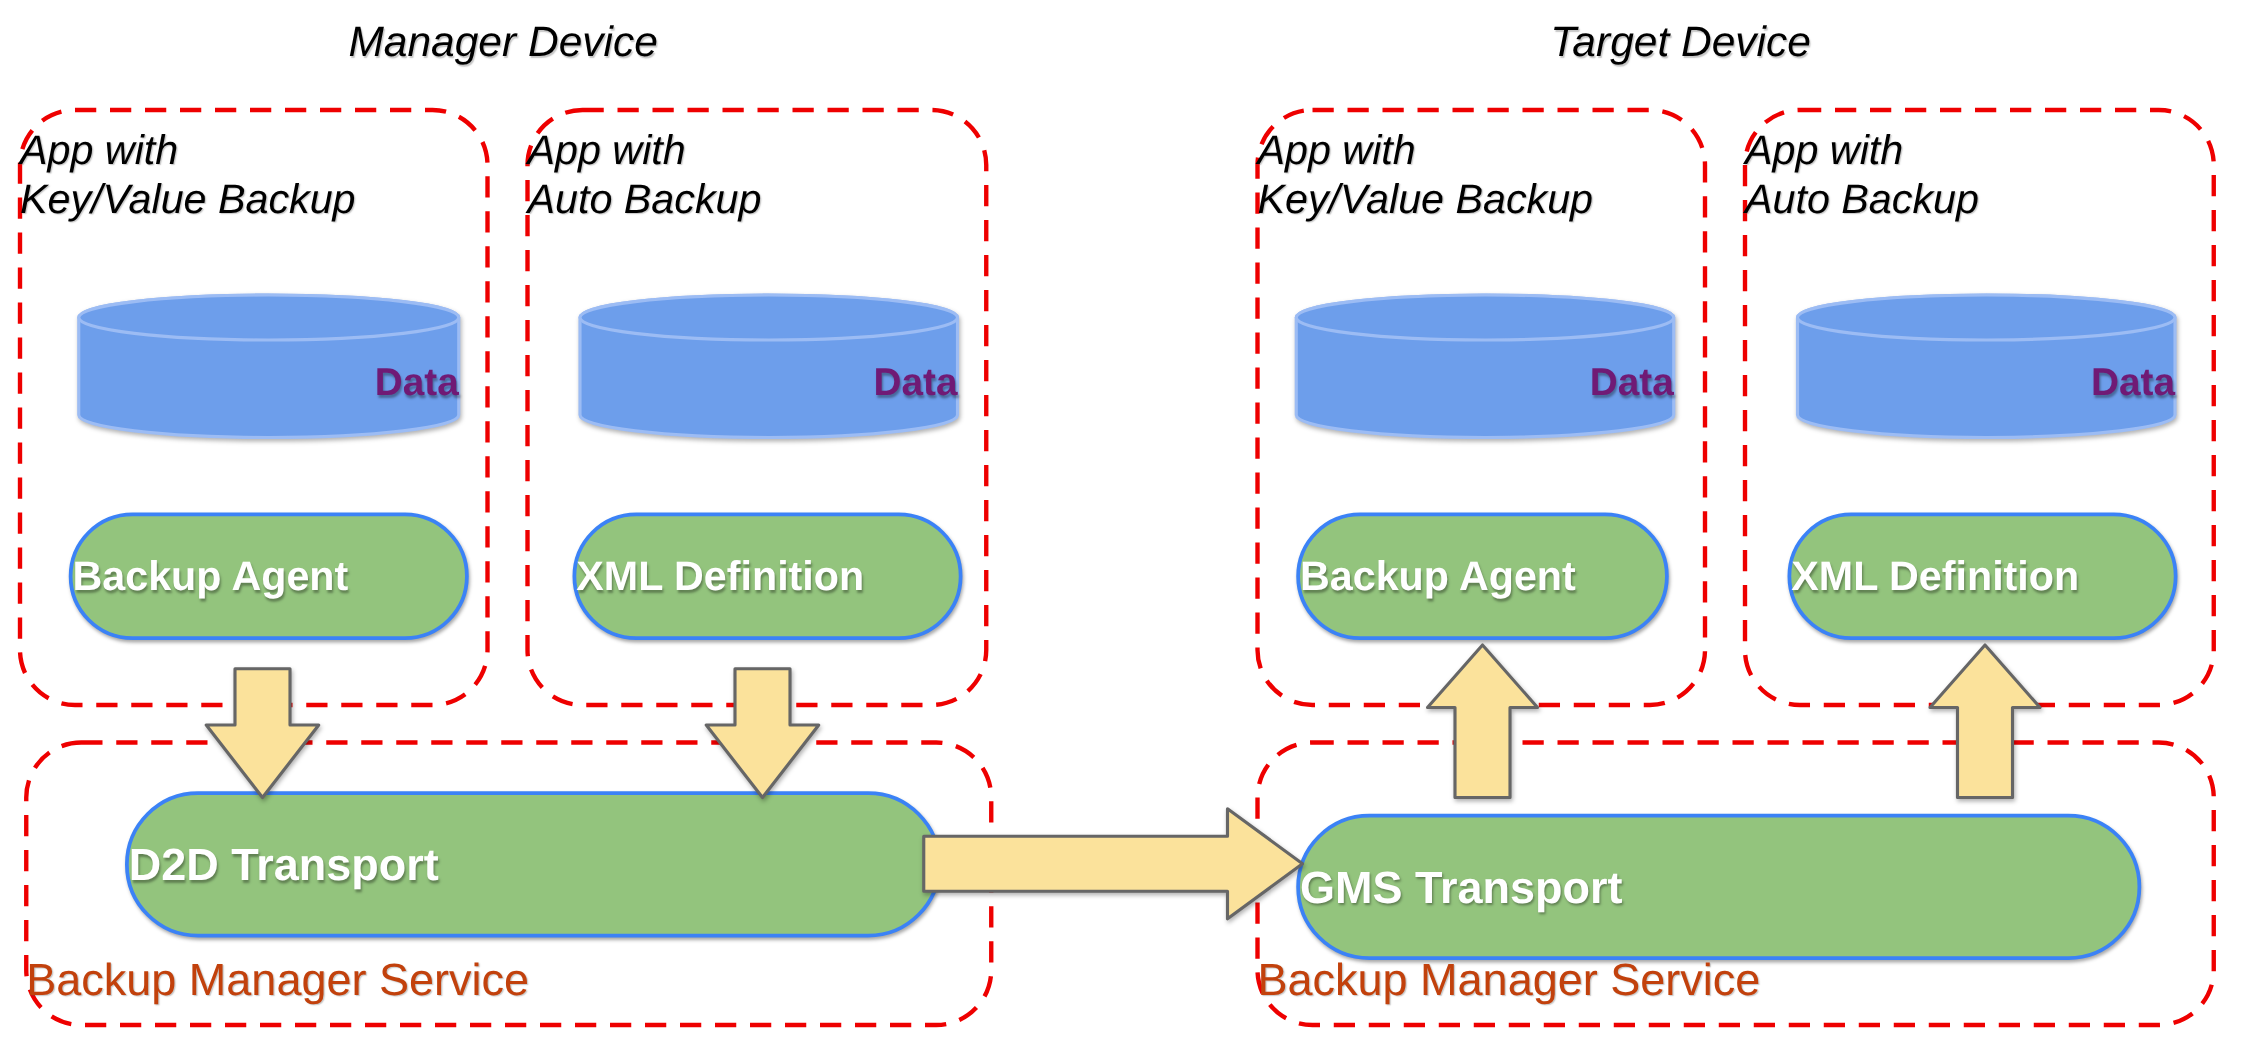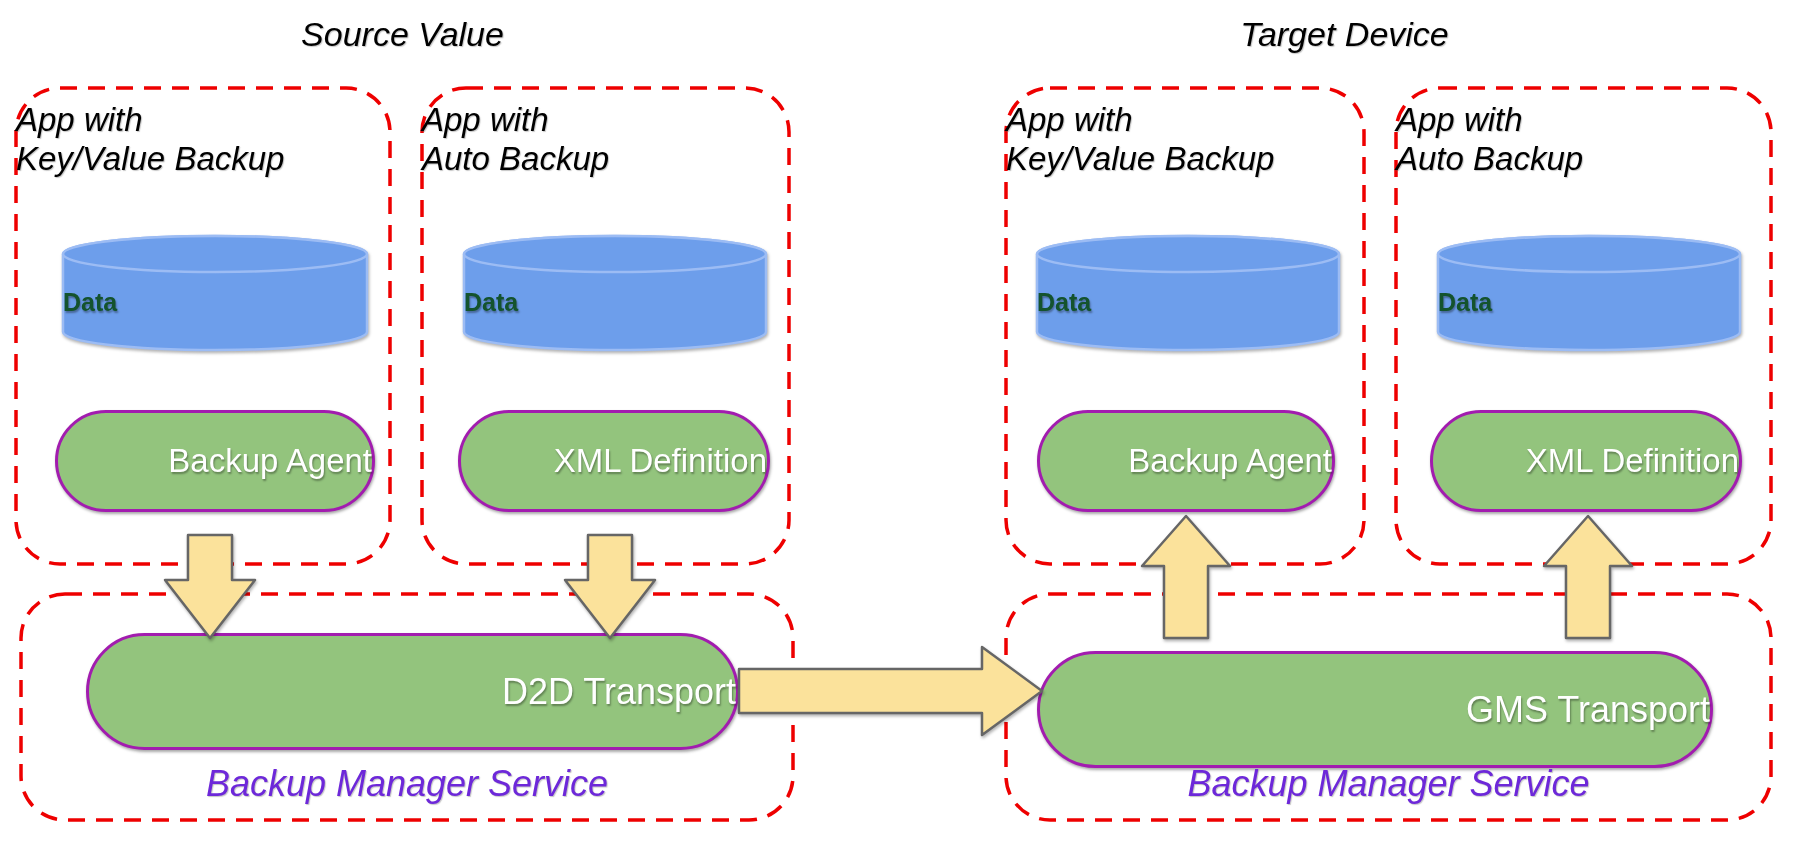--- a/index.html
+++ b/index.html
@@ -37,47 +37,46 @@
   .app-label {
     font-size: 33px;
     font-style: italic;
     color: #000;
     text-align: left;
     line-height: 39px;
     text-shadow: 1px 1px 1px rgba(90,90,90,0.35);
   }
   .app-label span { display: block; }
   .data-label {
-    font-size: 25px;
+    font-size: 31px;
     font-weight: bold;
-    color: #14532d;
-    text-align: left;
+    color: #701a75;
+    text-align: right;
     text-shadow: 1px 2px 2px rgba(0,0,0,0.35);
   }
   .pill {
     background: #93c47d;
-    border: 3px solid #a21caf;
+    border: 3px solid #3b82f6;
     border-radius: 60px;
     box-shadow: 1px 2px 3px rgba(0,0,0,0.35);
     display: flex;
     align-items: center;
-    justify-content: flex-end;
+    justify-content: flex-start;
     font-size: 33px;
-    font-weight: normal;
+    font-weight: bold;
     color: #ffffff;
     text-shadow: 1px 2px 2px rgba(0,0,0,0.35);
     box-sizing: border-box;
     white-space: nowrap;
   }
   .transport-pill { font-size: 36px; }
   .service-label {
     font-size: 36px;
-    font-style: italic;
-    color: #6d28d9;
-    text-align: center;
+    color: #c2410c;
+    text-align: left;
     text-shadow: 1px 1px 1px rgba(90,90,90,0.35);
     white-space: nowrap;
   }
   .cyl { filter: drop-shadow(1px 2px 1.5px rgba(0,0,0,0.3)); }
   .arrow { filter: drop-shadow(1px 2px 1.5px rgba(0,0,0,0.3)); }
 </style>
 </head>
 <body>
 
 <div class="canvas">
@@ -103,21 +102,21 @@
     <g class="cyl">
       <path d="M 1037 254 A 151 18 0 0 1 1339 254 L 1339 332 A 151 18 0 0 1 1037 332 Z" fill="#6d9eeb" stroke="#9cbcf4" stroke-width="2.5"></path>
       <ellipse cx="1188" cy="254" rx="151" ry="18" fill="#6d9eeb" stroke="#9cbcf4" stroke-width="2.5"></ellipse>
     </g>
     <g class="cyl">
       <path d="M 1438 254 A 151 18 0 0 1 1740 254 L 1740 332 A 151 18 0 0 1 1438 332 Z" fill="#6d9eeb" stroke="#9cbcf4" stroke-width="2.5"></path>
       <ellipse cx="1589" cy="254" rx="151" ry="18" fill="#6d9eeb" stroke="#9cbcf4" stroke-width="2.5"></ellipse>
     </g>
   </svg>
 
-  <div class="abs device-title" style="left:16px; top:14px; width:773px;">Source Value</div>
+  <div class="abs device-title" style="left:16px; top:14px; width:773px;">Manager Device</div>
   <div class="abs device-title" style="left:962px; top:14px; width:765px;">Target Device</div>
 
   <div class="abs app-label" style="left:16px; top:100px; width:374px;">
     <span>App with</span>
     <span>Key/Value Backup</span>
   </div>
   <div class="abs data-label" style="left:63px; top:288px; width:304px;">Data</div>
   <div class="abs pill" style="left:55px; top:410px; width:320px; height:102px;">
     <span>Backup Agent</span>
   </div>
@@ -142,21 +141,21 @@
 
   <div class="abs app-label" style="left:1396px; top:100px; width:375px;">
     <span>App with</span>
     <span>Auto Backup</span>
   </div>
   <div class="abs data-label" style="left:1438px; top:288px; width:302px;">Data</div>
   <div class="abs pill" style="left:1430px; top:410px; width:312px; height:102px;">
     <span>XML Definition</span>
   </div>
 
-  <div class="abs pill transport-pill" style="left:86px; top:633px; width:653px; height:117px;">
+  <div class="abs pill transport-pill" style="left:100px; top:633px; width:653px; height:117px;">
     <span>D2D Transport</span>
   </div>
   <div class="abs pill transport-pill" style="left:1037px; top:633px; width:676px; height:117px;margin-top:18px;">
     <span>GMS Transport</span>
   </div>
 
   <div class="abs service-label" style="left:21px; top:763px; width:772px;">Backup Manager Service</div>
   <div class="abs service-label" style="left:1006px; top:763px; width:765px;">Backup Manager Service</div>
 
   <svg class="layer" viewBox="0 0 1797 847">

